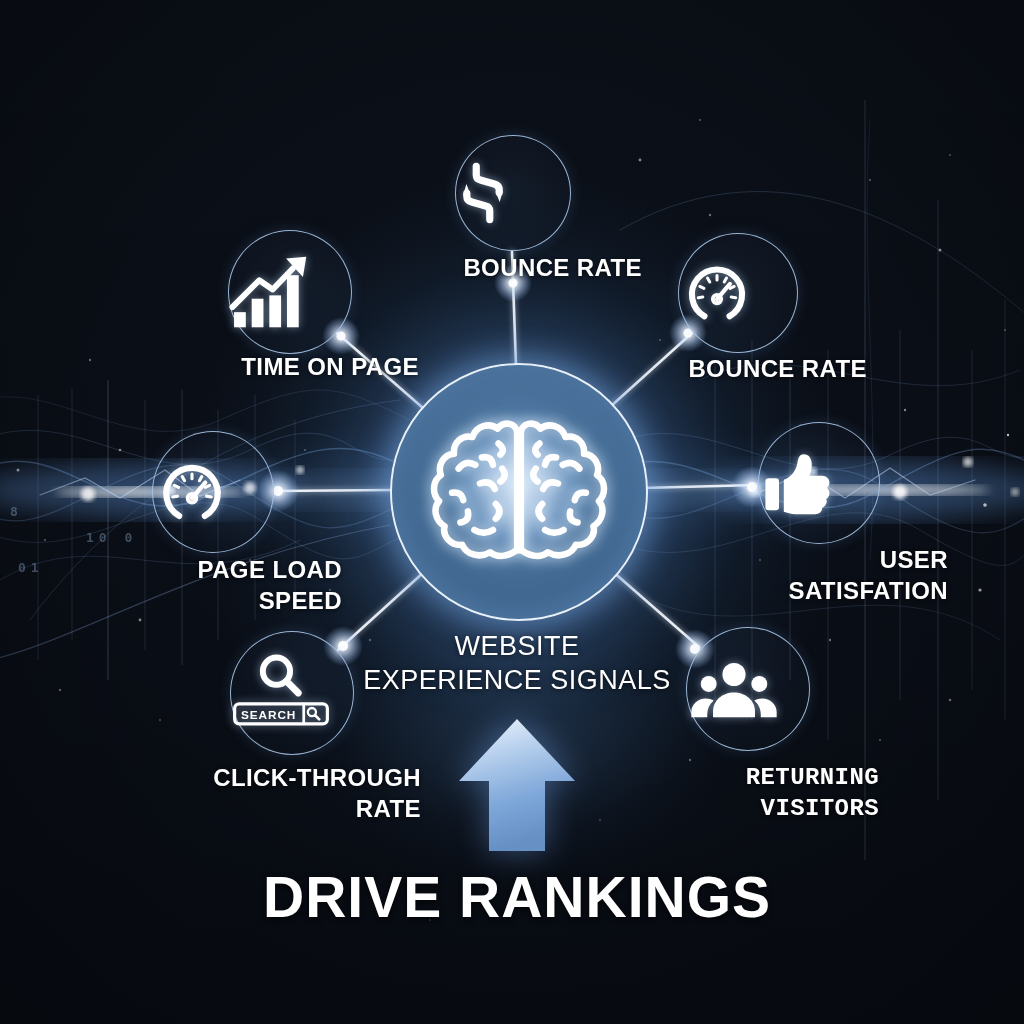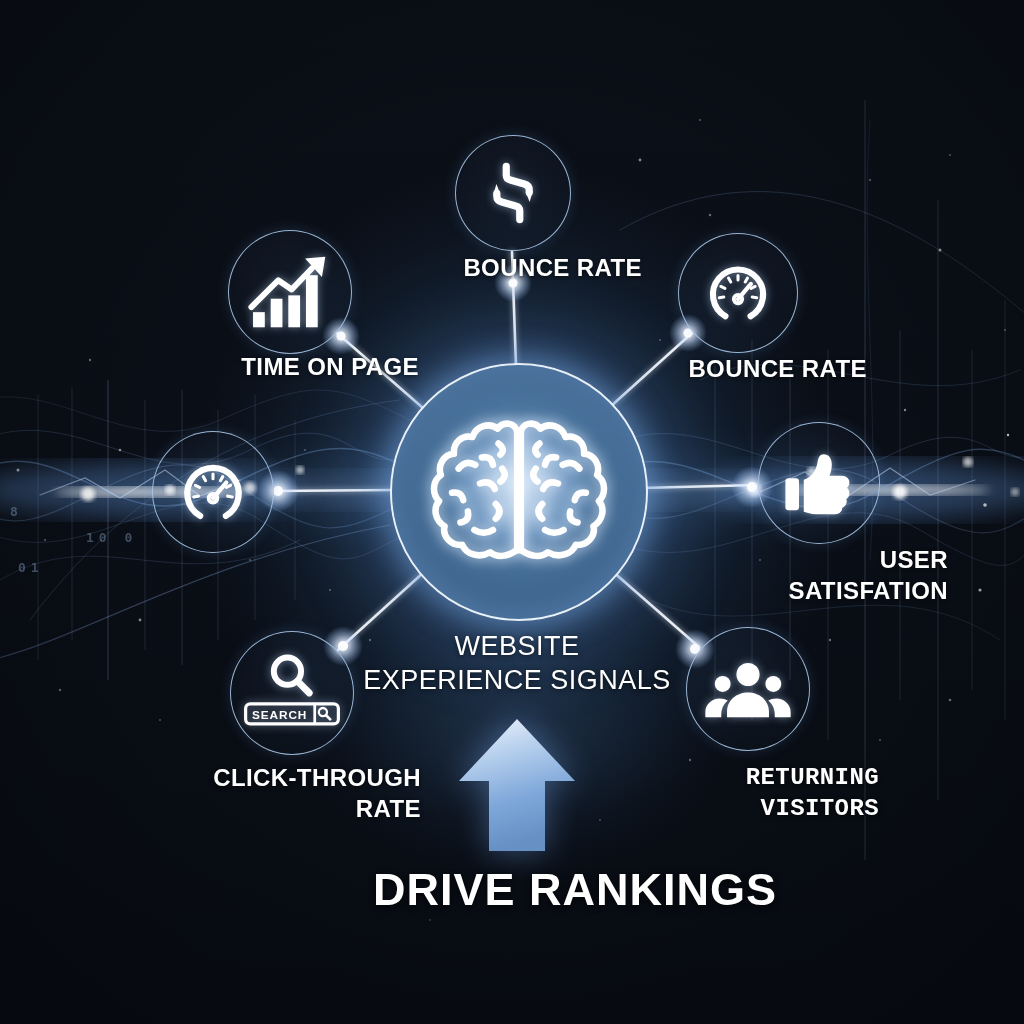--- a/index.html
+++ b/index.html
@@ -7,42 +7,42 @@
     background:linear-gradient(180deg,#0b1018 0%,#0a0e16 45%,#080c13 100%);
     font-family:"Liberation Sans",sans-serif;}
   #bg-svg{position:absolute;left:0;top:0;z-index:0;}
   #vignette{position:absolute;left:0;top:0;width:1024px;height:1024px;z-index:1;
     background:radial-gradient(circle at 50% 48%, rgba(0,0,0,0) 52%, rgba(4,6,10,0.55) 100%);
     pointer-events:none;}
   .node-circle{position:absolute;border-radius:50%;z-index:2;
     border:1.6px solid rgba(168,198,232,0.9);
     background:radial-gradient(circle at 50% 42%, rgba(90,130,180,0.10), rgba(20,40,70,0.05));
     box-shadow:0 0 14px rgba(110,160,230,0.18);
-    display:flex;align-items:center;justify-content:center;}
+    display:flex;align-items:center;}
   .node-icon svg{filter:drop-shadow(0 0 4px rgba(200,225,255,0.5));display:block;}
   .node-label{position:absolute;z-index:3;color:#fff;font-weight:bold;font-size:24px;
     letter-spacing:0.4px;text-align:right;white-space:pre-line;line-height:1.3;
     text-shadow:0 1px 4px rgba(0,0,0,0.65);}
   #center-circle{position:absolute;left:390px;top:363px;width:254px;height:254px;
     border-radius:50%;z-index:2;border:2.5px solid #e6f0fa;
     background:radial-gradient(circle at 50% 47%, #7da2c9 0%, #557fa9 30%, #36õ5c84 62%, #234a71 100%);
     background:radial-gradient(circle at 50% 47%, #7da2c9 0%, #557fa9 30%, #365c84 62%, #234a71 100%);
     box-shadow:0 0 30px 6px rgba(120,170,230,0.55), 0 0 80px 25px rgba(80,130,200,0.30),
       inset 0 0 55px rgba(150,195,245,0.45);
     display:flex;align-items:center;justify-content:center;}
   #brain-glow{position:absolute;left:50px;top:45px;width:154px;height:154px;border-radius:50%;
     background:radial-gradient(circle, rgba(235,245,255,0.75) 0%, rgba(180,210,250,0.25) 45%, rgba(0,0,0,0) 70%);}
   #center-circle svg{position:relative;filter:drop-shadow(0 0 7px rgba(225,240,255,0.95));}
   #center-label{position:absolute;left:357px;top:630px;width:320px;z-index:3;color:#fff;
     font-weight:normal;font-size:27px;line-height:1.25;letter-spacing:0.5px;text-align:center;
     white-space:pre-line;text-shadow:0 1px 5px rgba(0,0,0,0.6);}
   #rank-arrow{position:absolute;left:459px;top:719px;z-index:2;
     filter:drop-shadow(0 0 16px rgba(110,160,230,0.45));}
   #banner-label{position:absolute;left:257px;top:864px;width:520px;z-index:3;color:#fff;
-    font-weight:bold;font-size:45px;letter-spacing:1px;text-align:right;
+    font-weight:bold;font-size:57px;letter-spacing:1px;text-align:center;
     text-shadow:0 2px 6px rgba(0,0,0,0.7);}
   .bin-digits{position:absolute;z-index:1;color:rgba(150,180,215,0.38);
     font-family:"DejaVu Sans Mono",monospace;font-size:13px;letter-spacing:5px;font-weight:bold;}
   #bin-1{left:10px;top:504px;}
   #bin-2{left:58px;top:530px;margin-left:28px;}
   #bin-3{left:18px;top:560px;}
 </style>
 </head>
 <body>
 
@@ -285,20 +285,22 @@
             <line x1="50" y1="27" x2="50" y2="33"></line>
           <line x1="62.5" y1="30.3" x2="59.5" y2="35.5"></line>
             <line x1="72.6" y1="41.4" x2="67.2" y2="44.0"></line>
           <line x1="74.6" y1="56.3" x2="68.7" y2="55.3"></line>
         </g>
         <line x1="50" y1="58" x2="67" y2="38" stroke="#fff" stroke-width="5.5" stroke-linecap="round"></line>
         <circle cx="50" cy="58" r="5.5" stroke="#fff" stroke-width="5" fill="none"></circle>
       </svg>
     </span>
   </div>
+  <div class="node-label" style="left:82px;top:554px;width:260px;">PAGE LOAD
+SPEED</div>
 
   <div class="node-circle" style="left:758px;top:422px;width:120px;height:120px;">
     <span class="node-icon">
       <svg width="80" height="80" viewBox="0 0 100 100">
         <rect x="8" y="44" width="17" height="40" rx="4" fill="#fff"></rect>
         <path fill="#fff" d="M31,82 V46 c9,-3 15,-11 17,-21 c1,-7 3,-11 8,-11 c6,0 10,5 10,13
           c0,5 -1,10 -3,14 h16 c5,0 9,4 9,8 c0,3 -1,5 -3,7 c2,2 3,4 3,7 c0,3 -2,6 -4,7
           c1,2 1,4 0,6 c-1,3 -3,4 -5,5 c0,5 -4,8 -9,8 H46 c-6,0 -11,-2 -15,-3 z"></path>
       </svg>
     </span>

